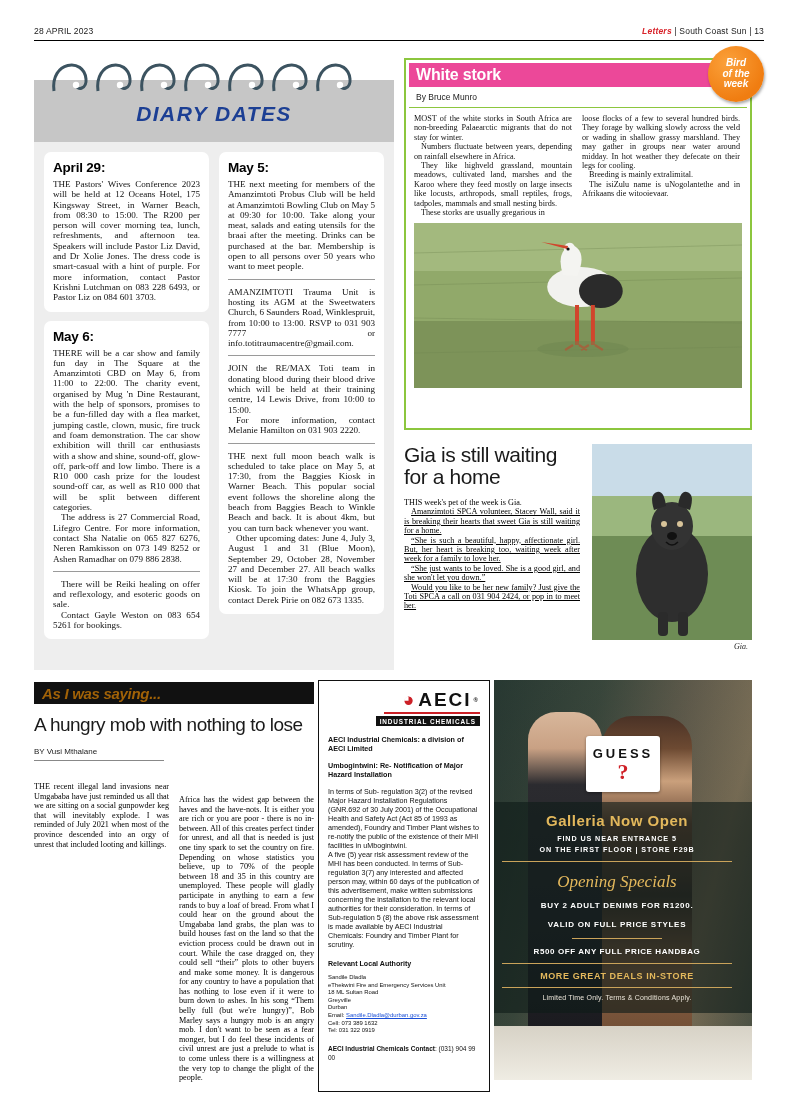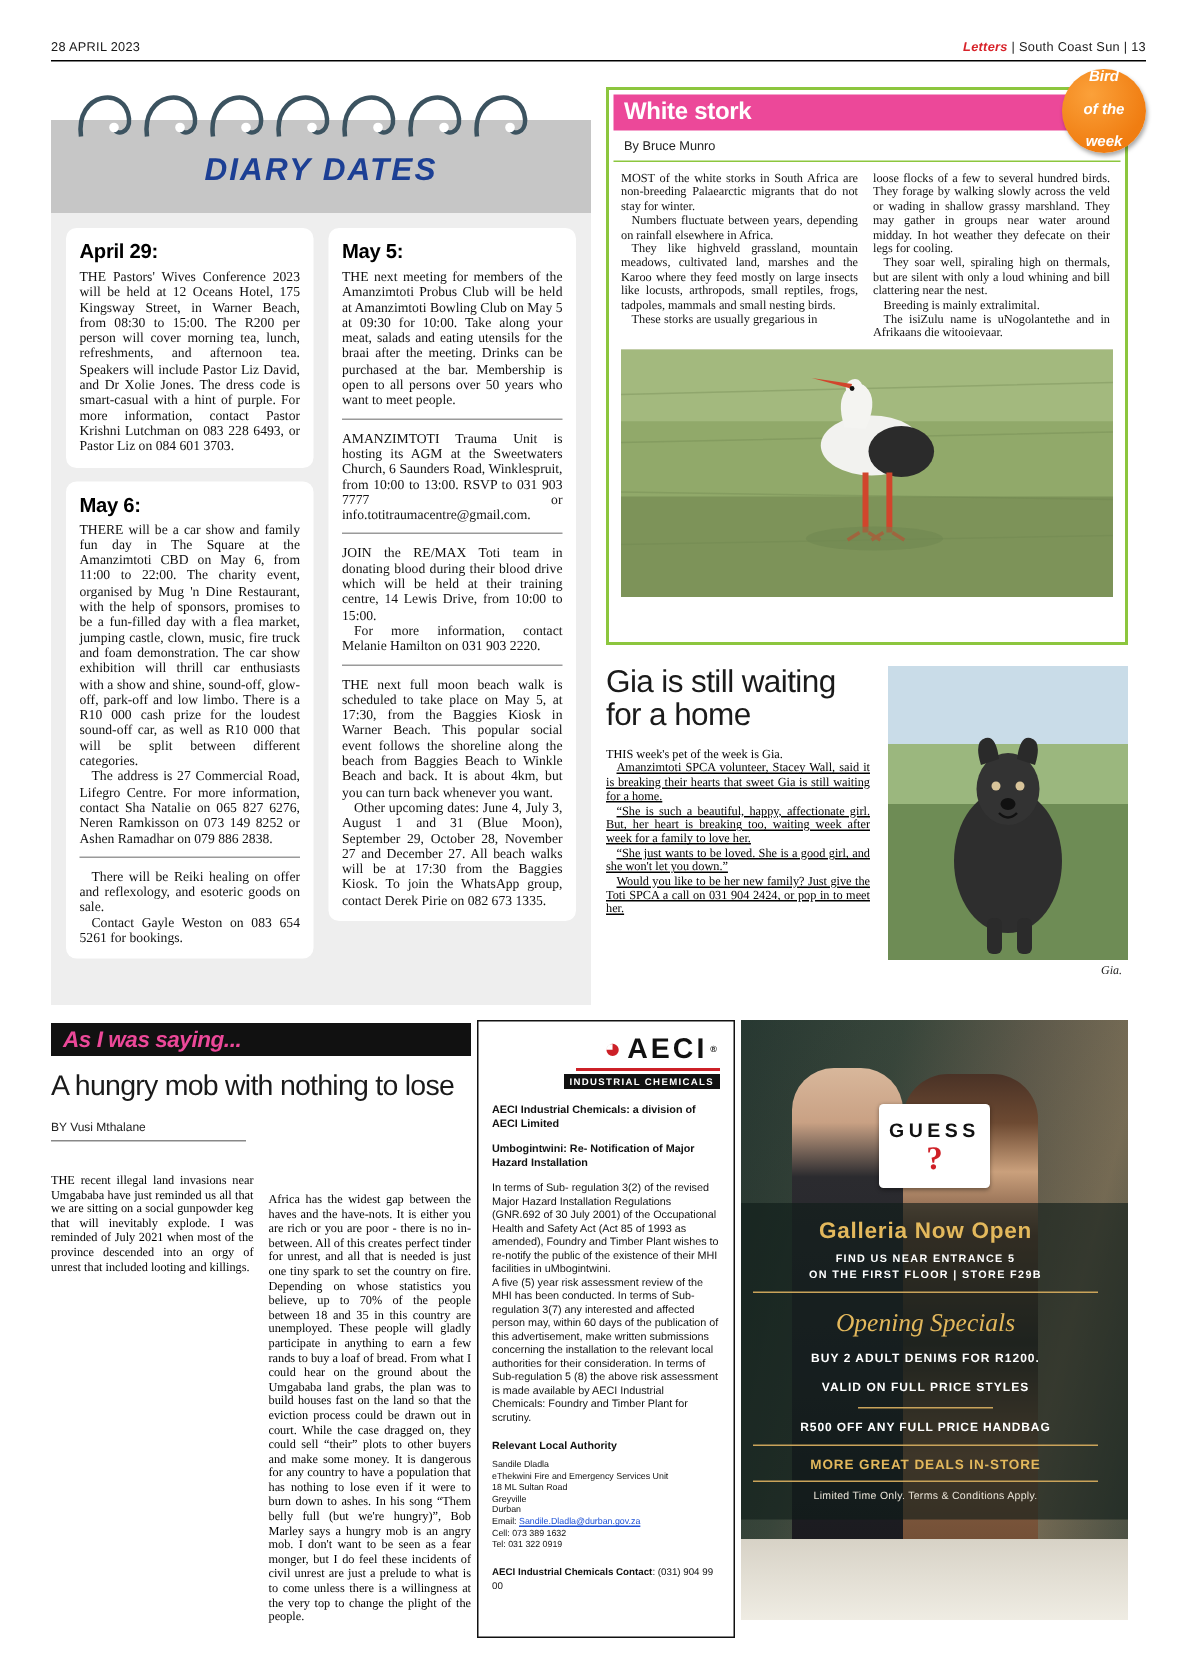--- a/index.html
+++ b/index.html
@@ -90,21 +90,20 @@
   .badge {
     position: absolute; right: -14px; top: -14px;
     width: 56px; height: 56px; border-radius: 50%;
     background: radial-gradient(circle at 35% 30%, #fba13a, #f07d11 70%);
     color: #fff; font-family: "Liberation Sans", sans-serif;
     font-weight: bold; font-size: 10px; line-height: 10.5px;
     display: flex; flex-direction: column; align-items: center; justify-content: center;
     text-align: center; z-index: 6;
     box-shadow: 1px 2px 3px rgba(0,0,0,.35);
     font-style: italic;
-    gap: 11px;
   }
   .stork-cols {
     display: flex; gap: 10px; padding: 6px 8px 0 8px;
   }
   .stork-cols .col { width: 158px; }
   .stork-cols p {
     font-size: 8.2px; line-height: 9.4px; text-align: justify; color: #111;
   }
   .stork-cols p.ind { text-indent: 7px; }
   .stork-photo {
@@ -131,21 +130,21 @@
     position: absolute; right: 4px; top: 198px;
     font-size: 8px; font-style: italic; color: #222;
   }
 
   
   .saying { position: absolute; left: 34px; top: 682px; width: 280px; }
   .saying-bar {
     background: #111; height: 22px; display: flex; align-items: center; padding-left: 8px;
   }
   .saying-bar span {
-    color: #ec4899; font-family: "Liberation Sans", sans-serif;
+    color: #a16207; font-family: "Liberation Sans", sans-serif;
     font-style: italic; font-weight: bold; font-size: 15px; letter-spacing: -.3px;
   }
   .saying h1 {
     font-family: "Liberation Sans", sans-serif;
     font-weight: normal; font-size: 19px; color: #1a1a1a;
     margin-top: 10px; letter-spacing: -.5px;
   }
   .saying-byline {
     font-family: "Liberation Sans", sans-serif;
     font-size: 8px; color: #222; margin-top: 11px;
@@ -358,21 +357,20 @@
 
     <div class="stork-cols">
       <div class="col">
         <p>MOST of the white storks in South Africa are non-breeding Palaearctic migrants that do not stay for winter.</p>
         <p class="ind">Numbers fluctuate between years, depending on rainfall elsewhere in Africa.</p>
         <p class="ind">They like highveld grassland, mountain meadows, cultivated land, marshes and the Karoo where they feed mostly on large insects like locusts, arthropods, small reptiles, frogs, tadpoles, mammals and small nesting birds.</p>
         <p class="ind">These storks are usually gregarious in</p>
       </div>
       <div class="col">
         <p>loose flocks of a few to several hundred birds. They forage by walking slowly across the veld or wading in shallow grassy marshland. They may gather in groups near water around midday. In hot weather they defecate on their legs for cooling.</p>
-        <p class="ind">They soar well, spiraling high on thermals, but are silent with only a loud whining and bill clattering near the nest.</p>
         <p class="ind">Breeding is mainly extralimital.</p>
         <p class="ind">The isiZulu name is uNogolantethe and in Afrikaans die witooievaar.</p>
       </div>
     </div>
 
     <div class="stork-photo">
       <svg viewBox="0 0 330 165" width="100%" height="100%" preserveAspectRatio="none">
         <rect width="330" height="165" fill="#8fa86a"></rect>
         <rect y="0" width="330" height="48" fill="#a3b97e"></rect>
         <rect y="48" width="330" height="50" fill="#91a96a"></rect>

